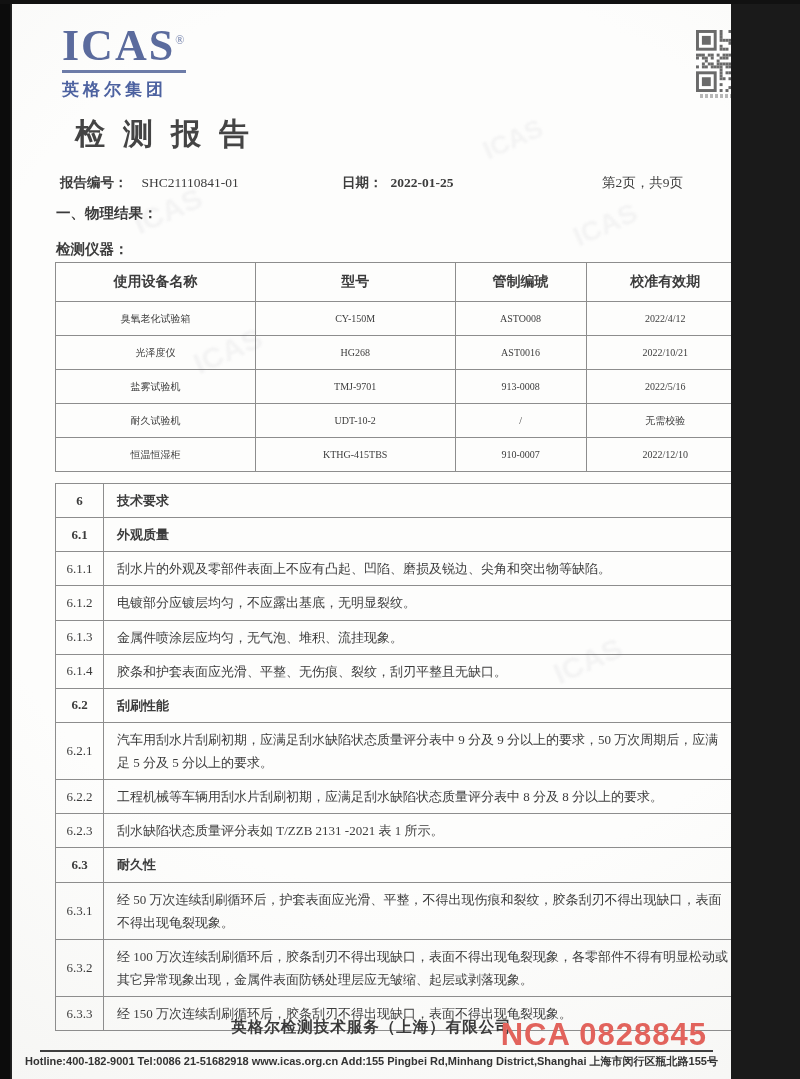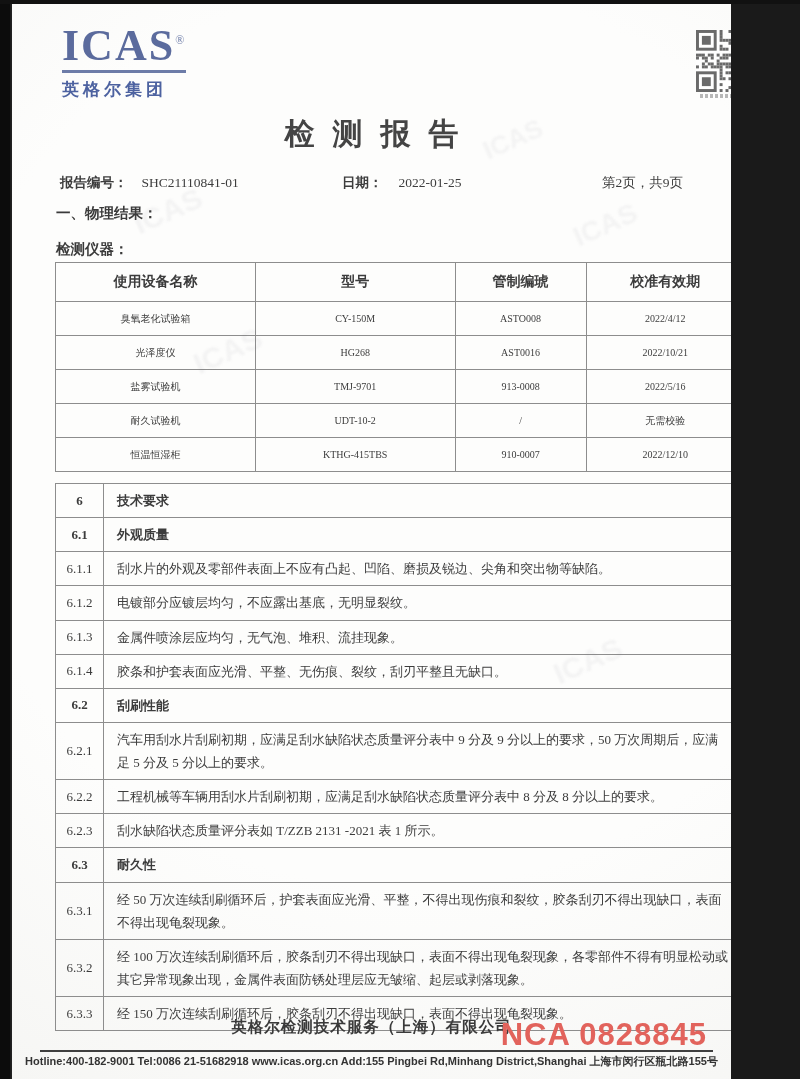--- a/index.html
+++ b/index.html
@@ -26,29 +26,29 @@
   .logo-reg{font-size:12px;color:#6d7ca8;vertical-align:super;font-weight:normal;}
   .logo-sub{font-size:17px;font-weight:bold;color:#4d62a0;letter-spacing:4px;margin-top:5px;}
 
   
   .qr{position:absolute;left:684px;top:26px;width:62px;height:62px;opacity:.75;}
   .qr-caption{position:absolute;left:688px;top:90px;width:54px;height:4px;
     background:repeating-linear-gradient(90deg,#9a9a9a 0 3px,#fff 3px 5px);opacity:.7;}
 
   
   .title{
-    position:absolute;left:0;top:110px;width:100%;text-align:center;
-    font-size:30px;font-weight:bold;color:#444;letter-spacing:18px;text-indent:18px;
+    position:absolute;left:0;top:110px;width:100%;
+    font-size:30px;font-weight:bold;color:#444;letter-spacing:18px;text-indent:18px;padding-left:45px;
   }
   .meta{position:absolute;left:0;top:170px;width:100%;font-size:13.5px;color:#3d3d3d;}
   .meta b{font-weight:bold;}
   .meta-report{position:absolute;left:48px;top:0;}
   .meta-report .val{margin-left:14px;}
   .meta-date{position:absolute;left:330px;top:0;}
-  .meta-date .val{margin-left:16px;}
+  .meta-date .val{margin-left:8px;font-weight:bold;}
   .meta-page{position:absolute;right:48px;top:0;}
 
   
   .sec-h{position:absolute;left:44px;top:200px;font-size:14.5px;font-weight:bold;color:#3a3a3a;}
   .sec-sub{position:absolute;left:44px;top:236px;font-size:14.5px;font-weight:bold;color:#3a3a3a;}
 
   table{border-collapse:collapse;background:transparent;padding-left:39px;}
   td,th{border:1px solid #8d8d8d;}
 
   

